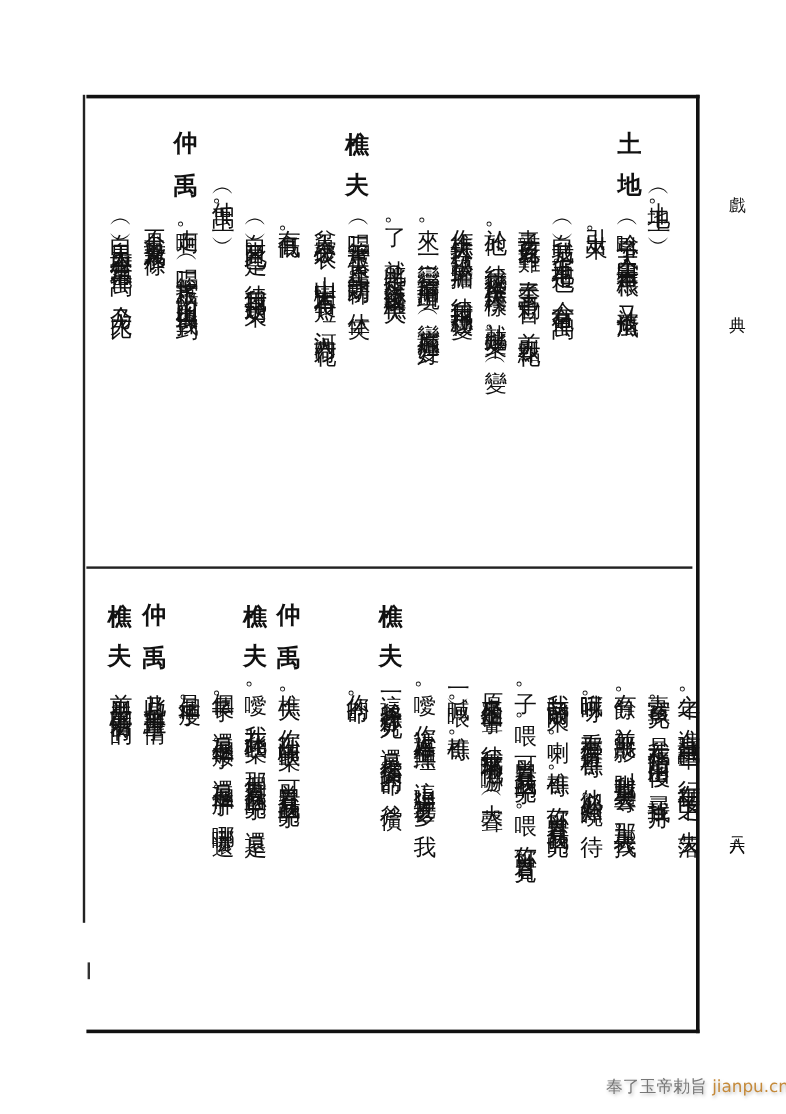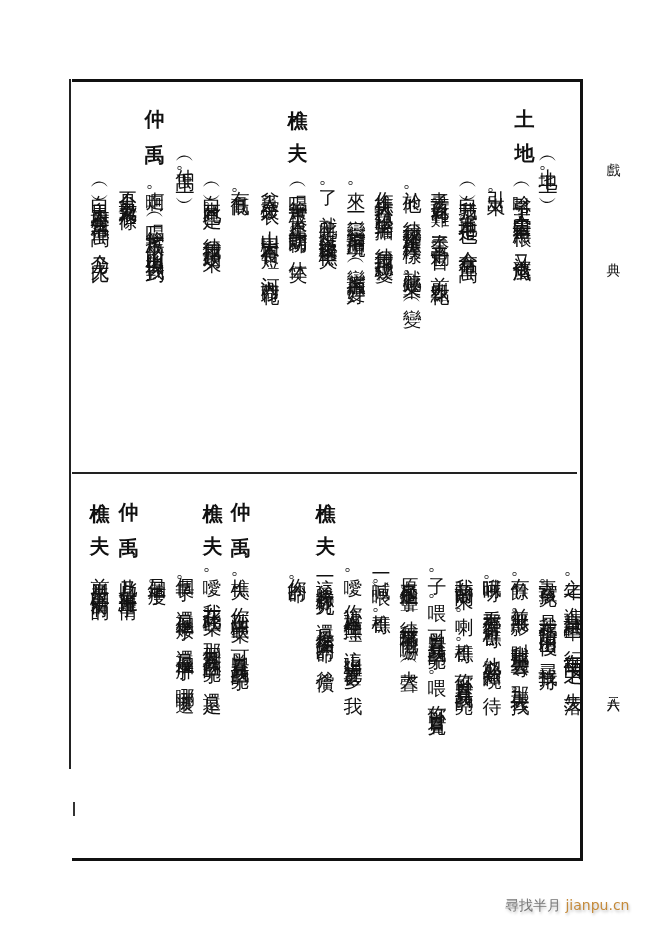--- a/index.html
+++ b/index.html
@@ -89,15 +89,15 @@
   <div class="col" style="left:202px; top:563px;">噯。我在此砍柴。那個看見你的兒子。還是</div>
   <div class="col" style="left:175px; top:563px;">個長子。還是個矮子。還是個胖子。哪哪還</div>
   <div class="col" style="left:147px; top:563px;">是個瘦子。</div>
   <div class="speaker" style="left:118px; top:486px;">仲禹</div>
   <div class="col" style="left:118px; top:563px;">此乃是前半月事情。</div>
   <div class="speaker" style="left:89px; top:486px;">樵夫</div>
   <div class="col" style="left:90px; top:563px;">前半月的事情有的。</div>
 </div>
 
 <div class="watermark">
-  <span>尋找半月</span>
+  <span>奉了玉帝勅旨</span>
   <span class="url">jianpu.cn</span>
 </div>
 
 </body></html>

